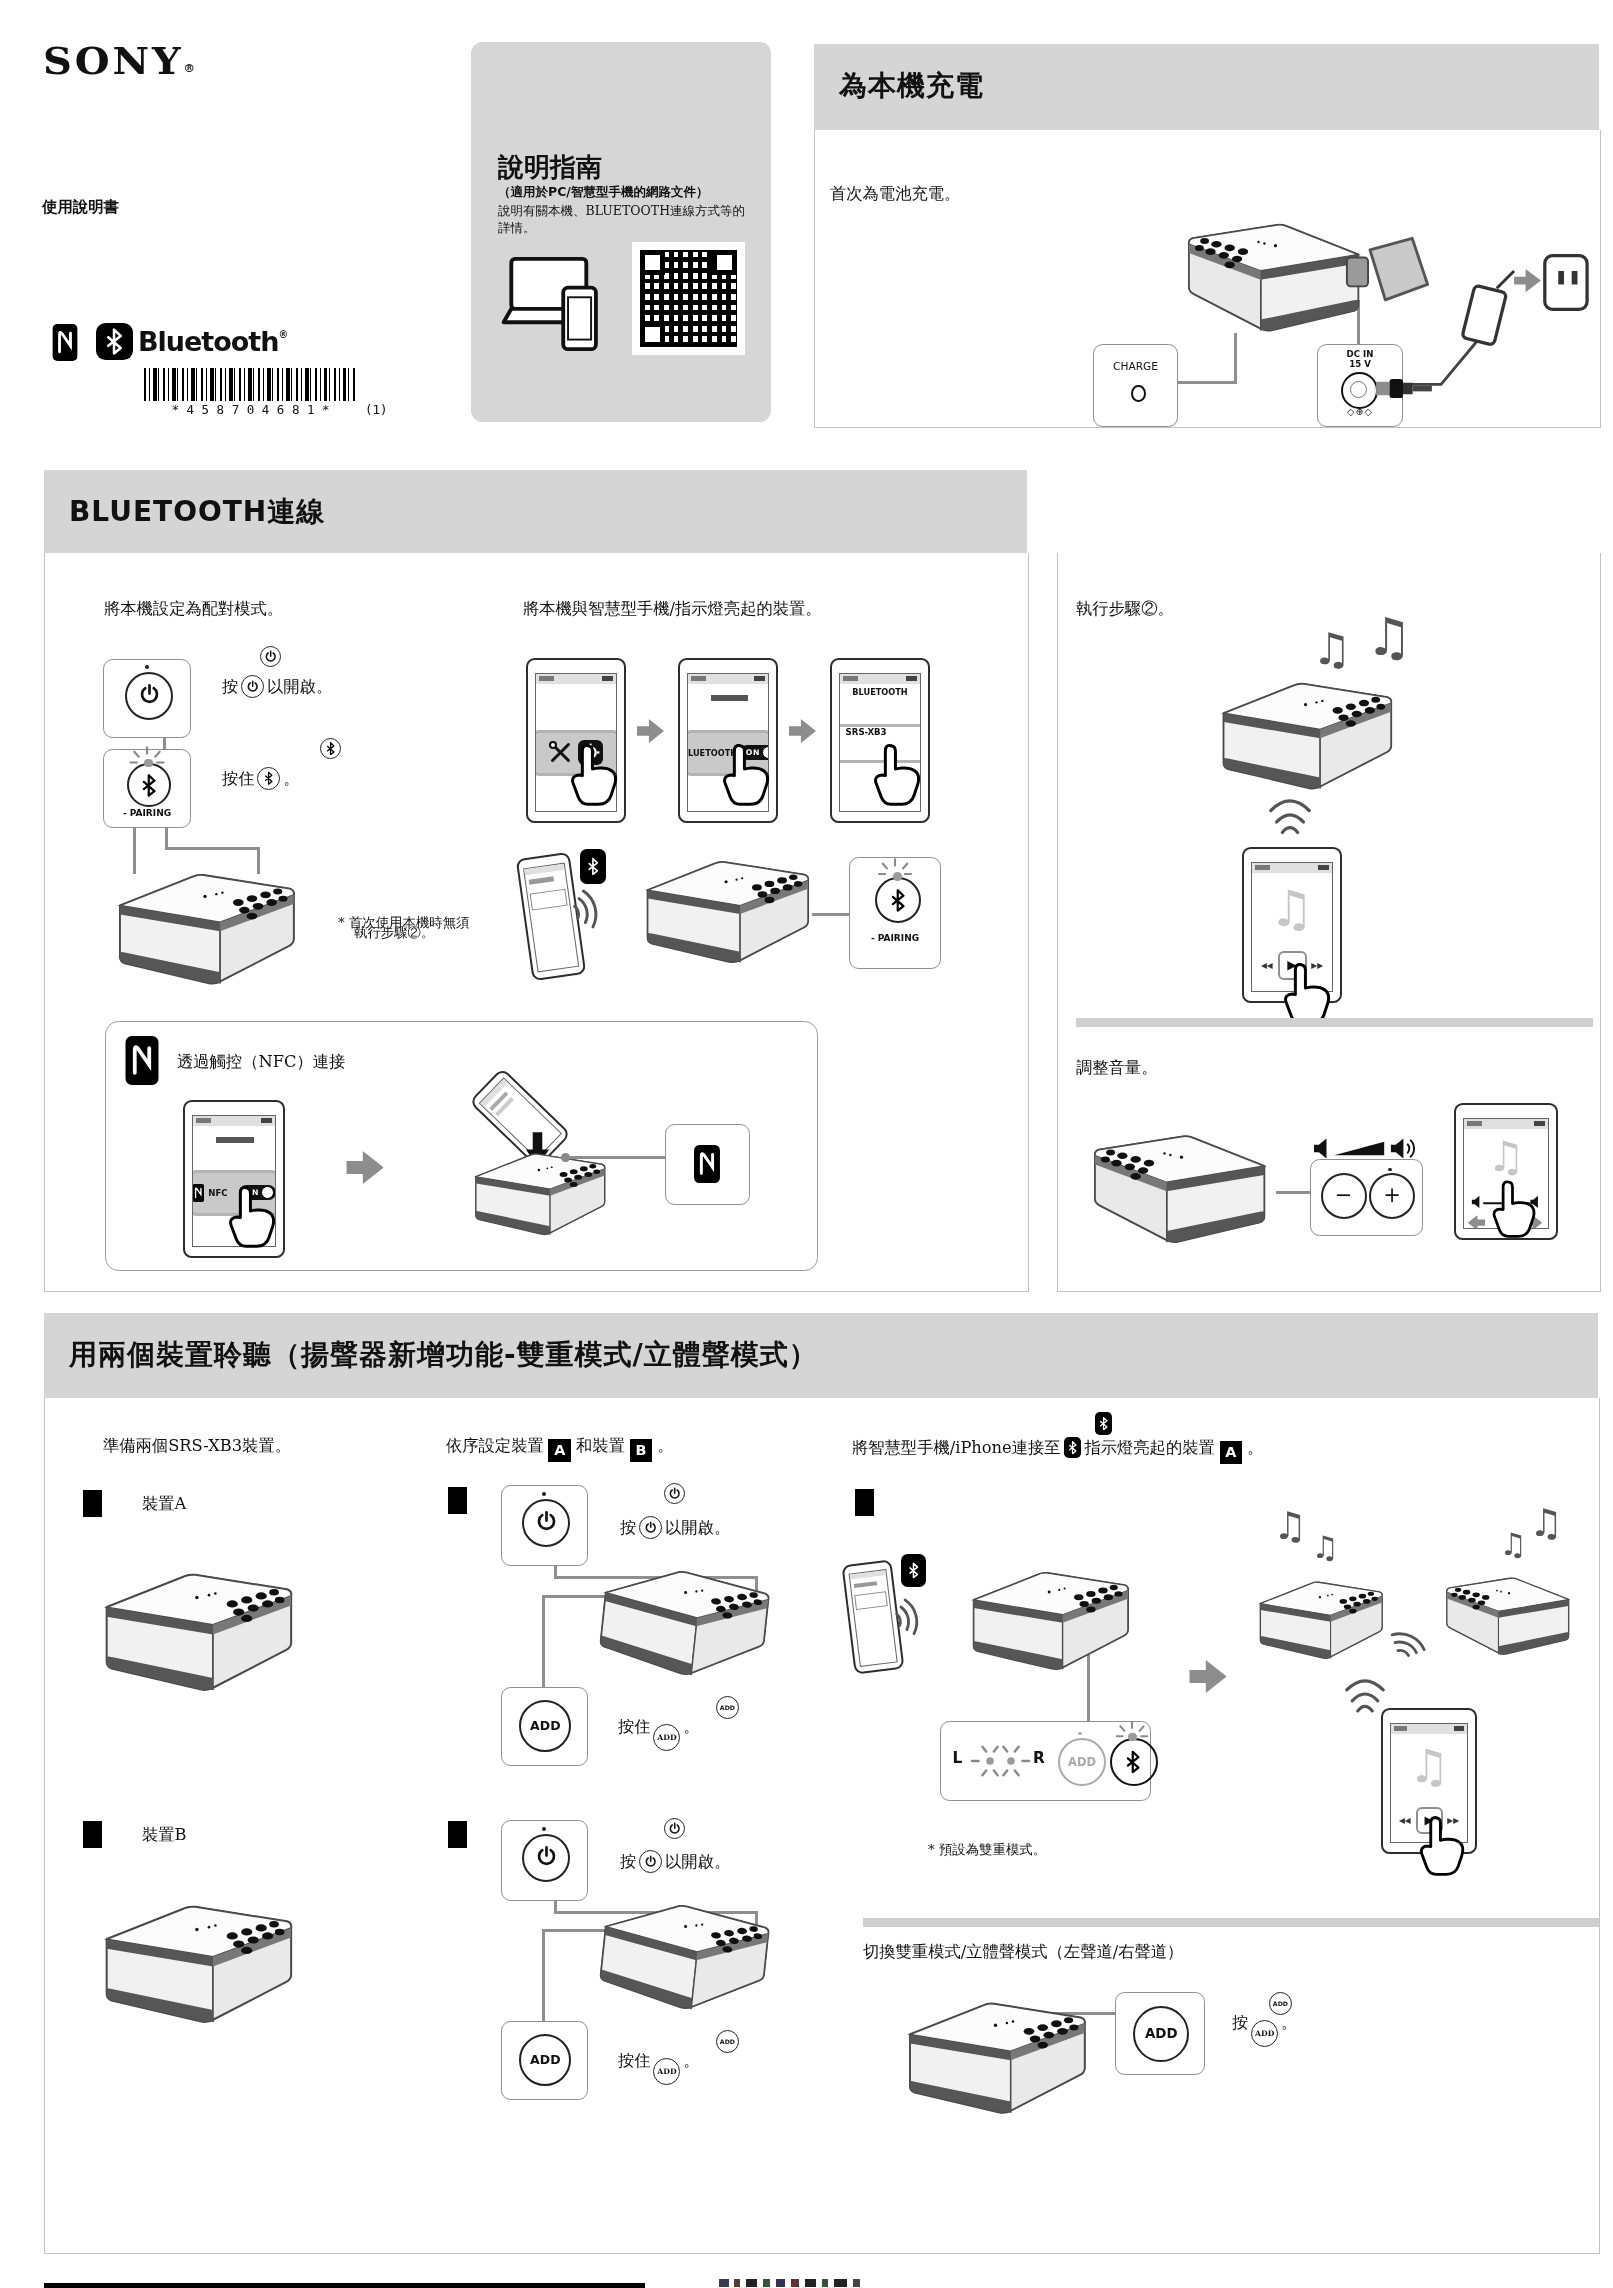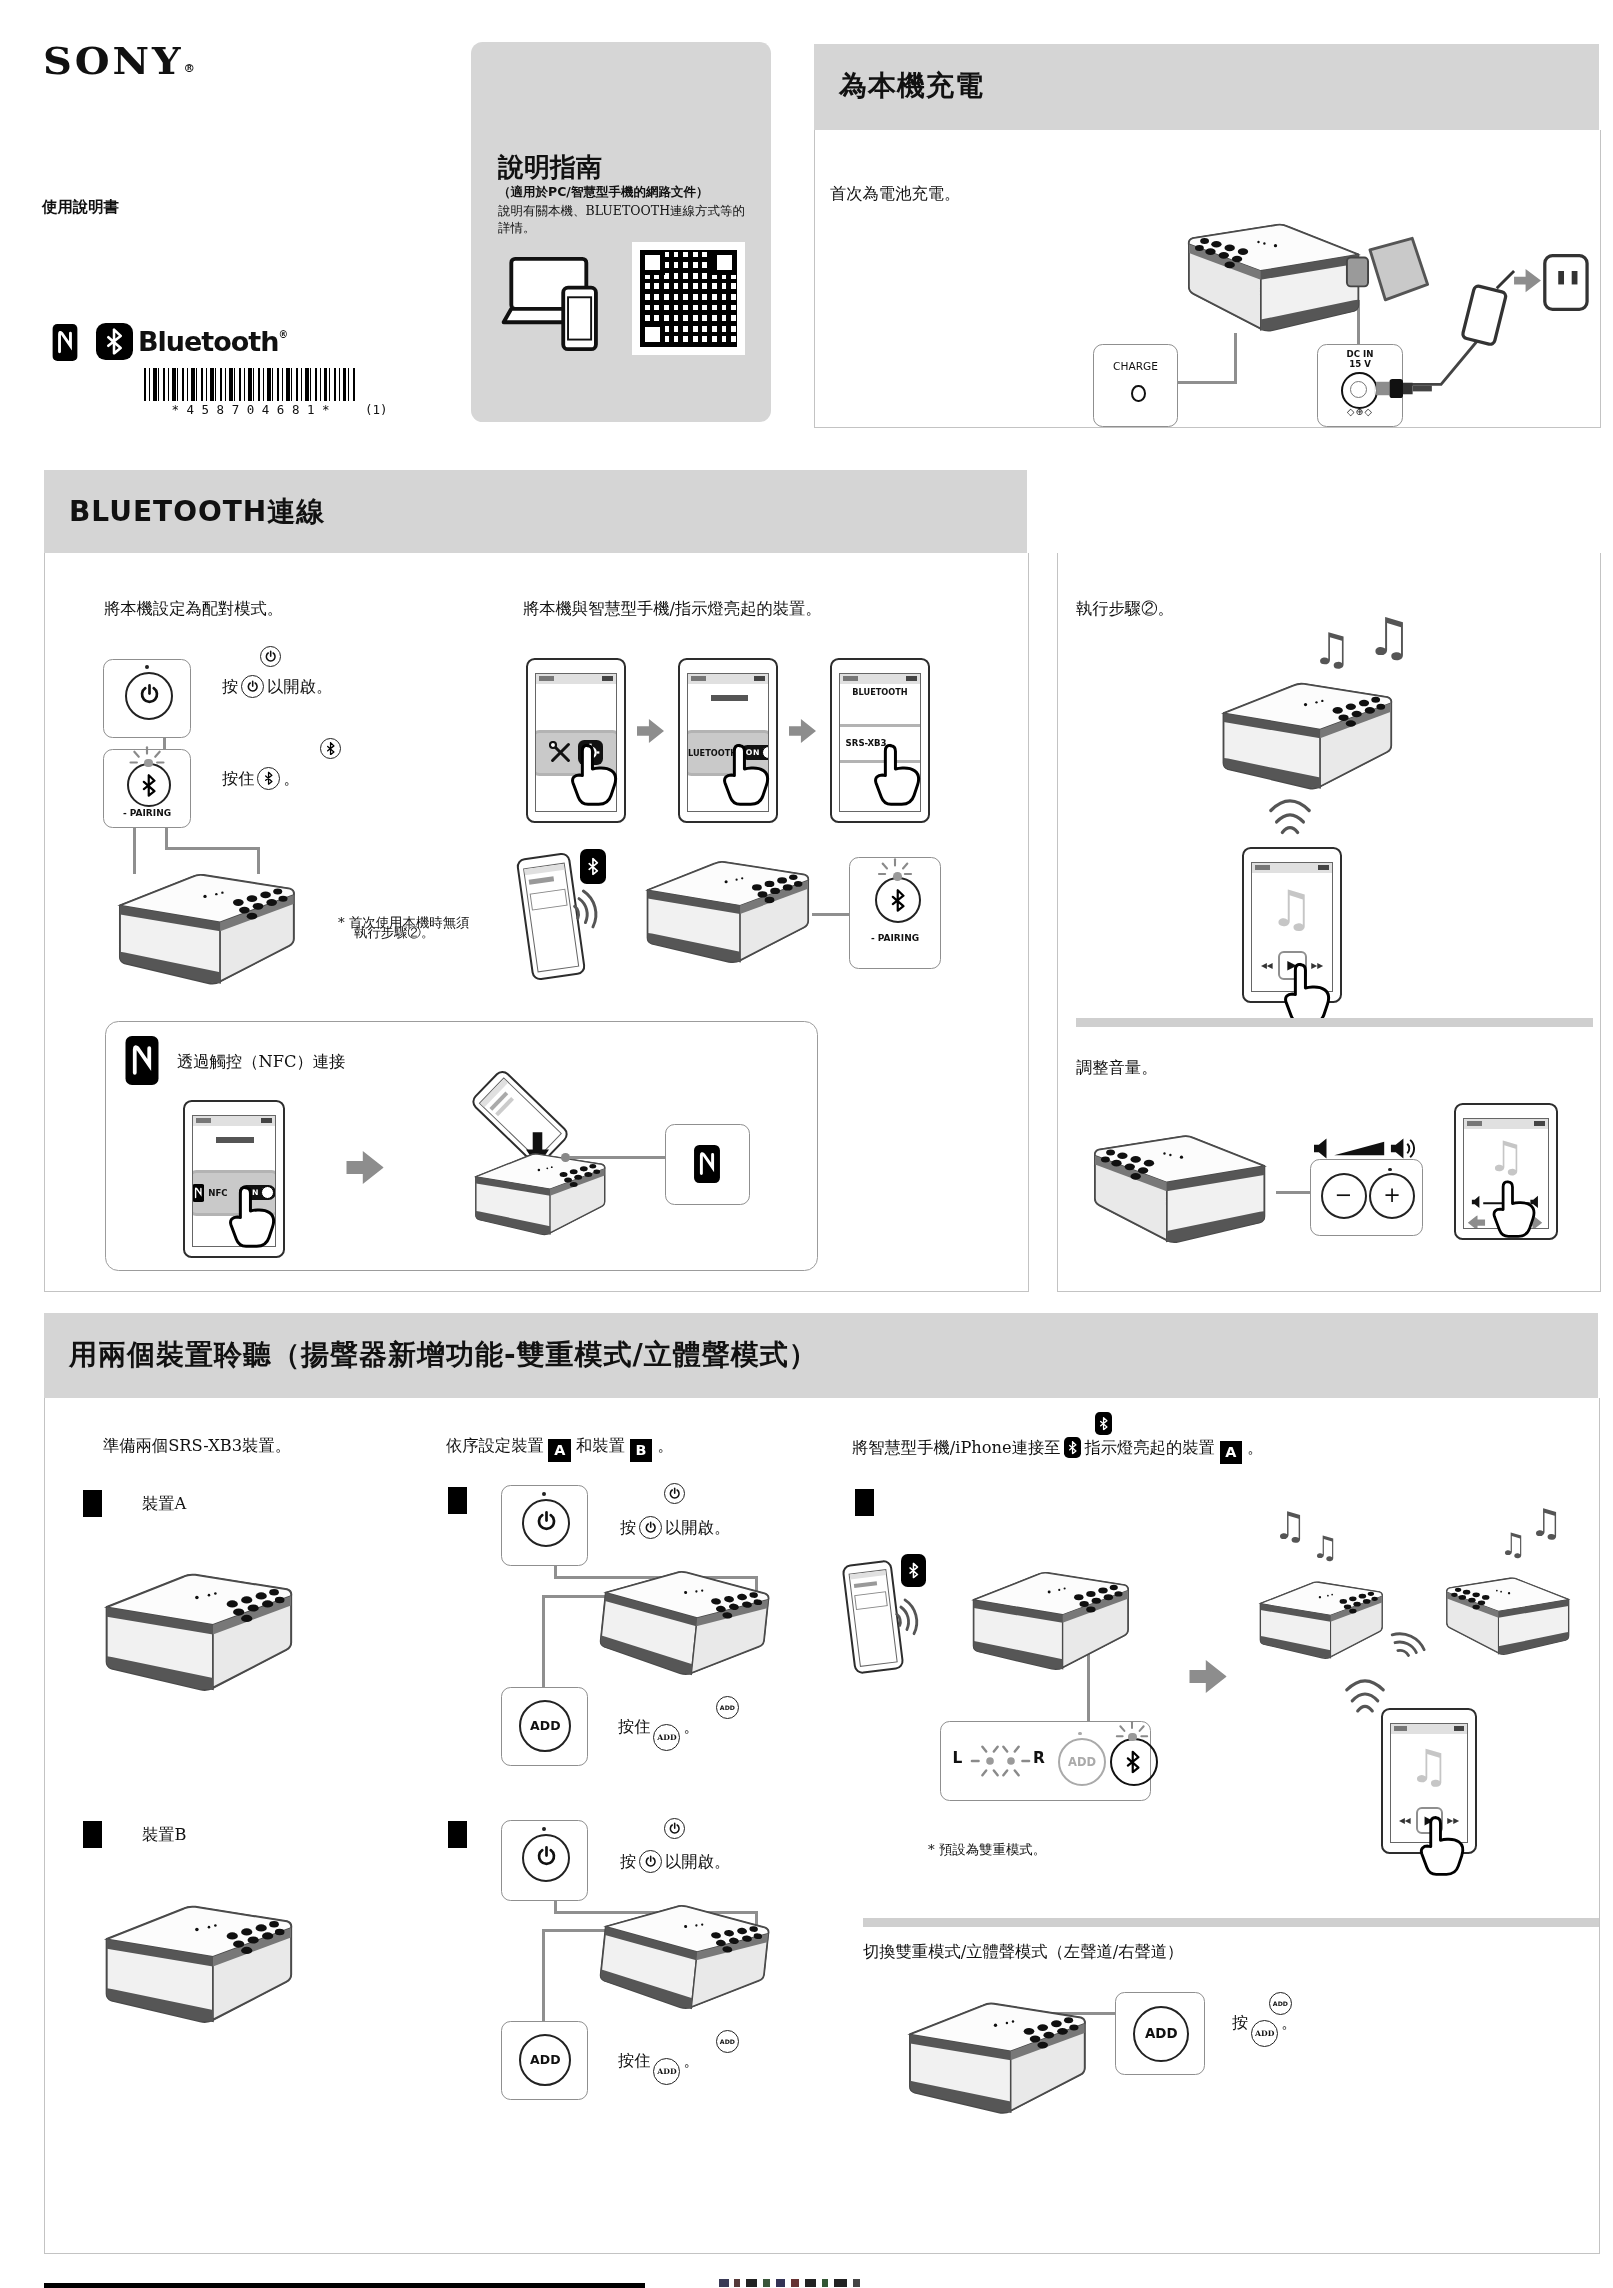--- a/index.html
+++ b/index.html
@@ -335,21 +335,21 @@
       <use href="#arr"></use>
     </svg>
 
   <div class="phone" style="left:830px;top:658px;width:96px;height:161px;">
     <div class="scr">
       <div class="stat">
           <i style="left:2.9px;width:15.4px;"></i>
           <i style="right:2.9px;width:11.5px;background:#444;"></i>
         </div>
       <div class="abs sans" style="left:0;top:13.4px;width:100%;text-align:center;font-size:8.2px;font-weight:bold;">BLUETOOTH</div>
-      <div class="abs" style="left:-3.8px;top:50px;right:-3.8px;height:33px;background:#fff;border:3.8px solid #b3b3b3;display:flex;align-items:center;">
+      <div class="abs" style="left:-3.8px;top:50px;right:-3.8px;height:33px;background:#fff;border:3.8px solid #b3b3b3;display:flex;">
         <span class="sans" style="font-size:8.6px;font-weight:bold;margin-left:6.7px;">SRS-XB3</span>
       </div>
     </div>
   </div>
   <svg class="abs" style="left:868px;top:742px;width:56px;height:69px;" viewBox="0 0 60 70">
       <use href="#hand"></use>
     </svg>
 
   <div class="phone" style="left:524px;top:855px;width:50px;height:119px;transform:rotate(-8deg);border-width:2.4px;">
     <div class="scr" style="left:3.8px;right:3.8px;top:7.7px;bottom:5.8px;">

